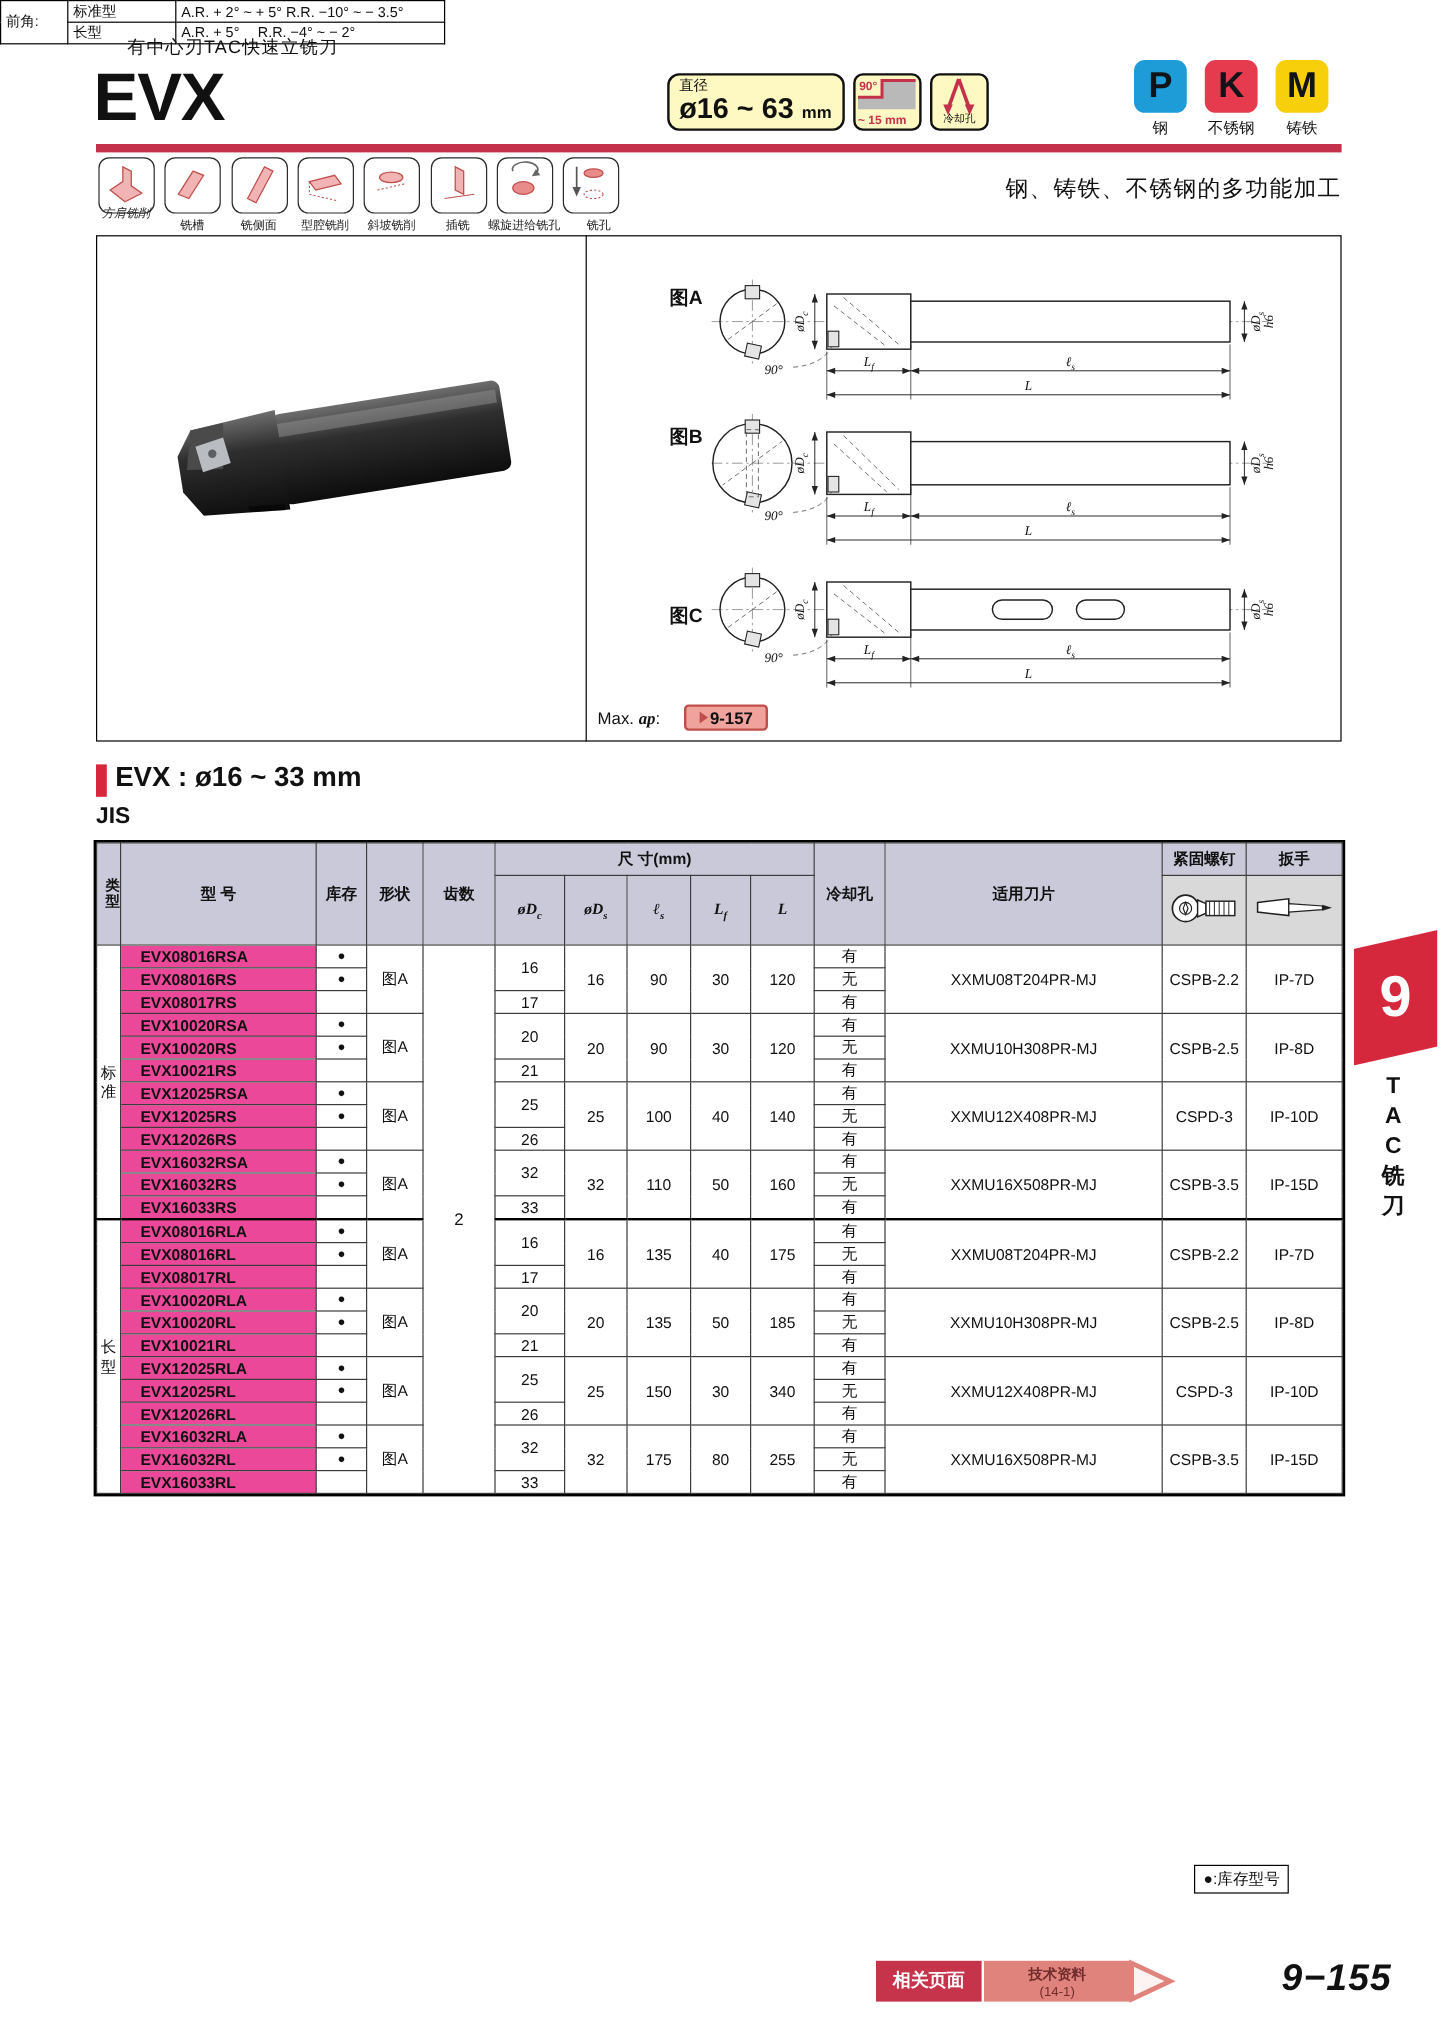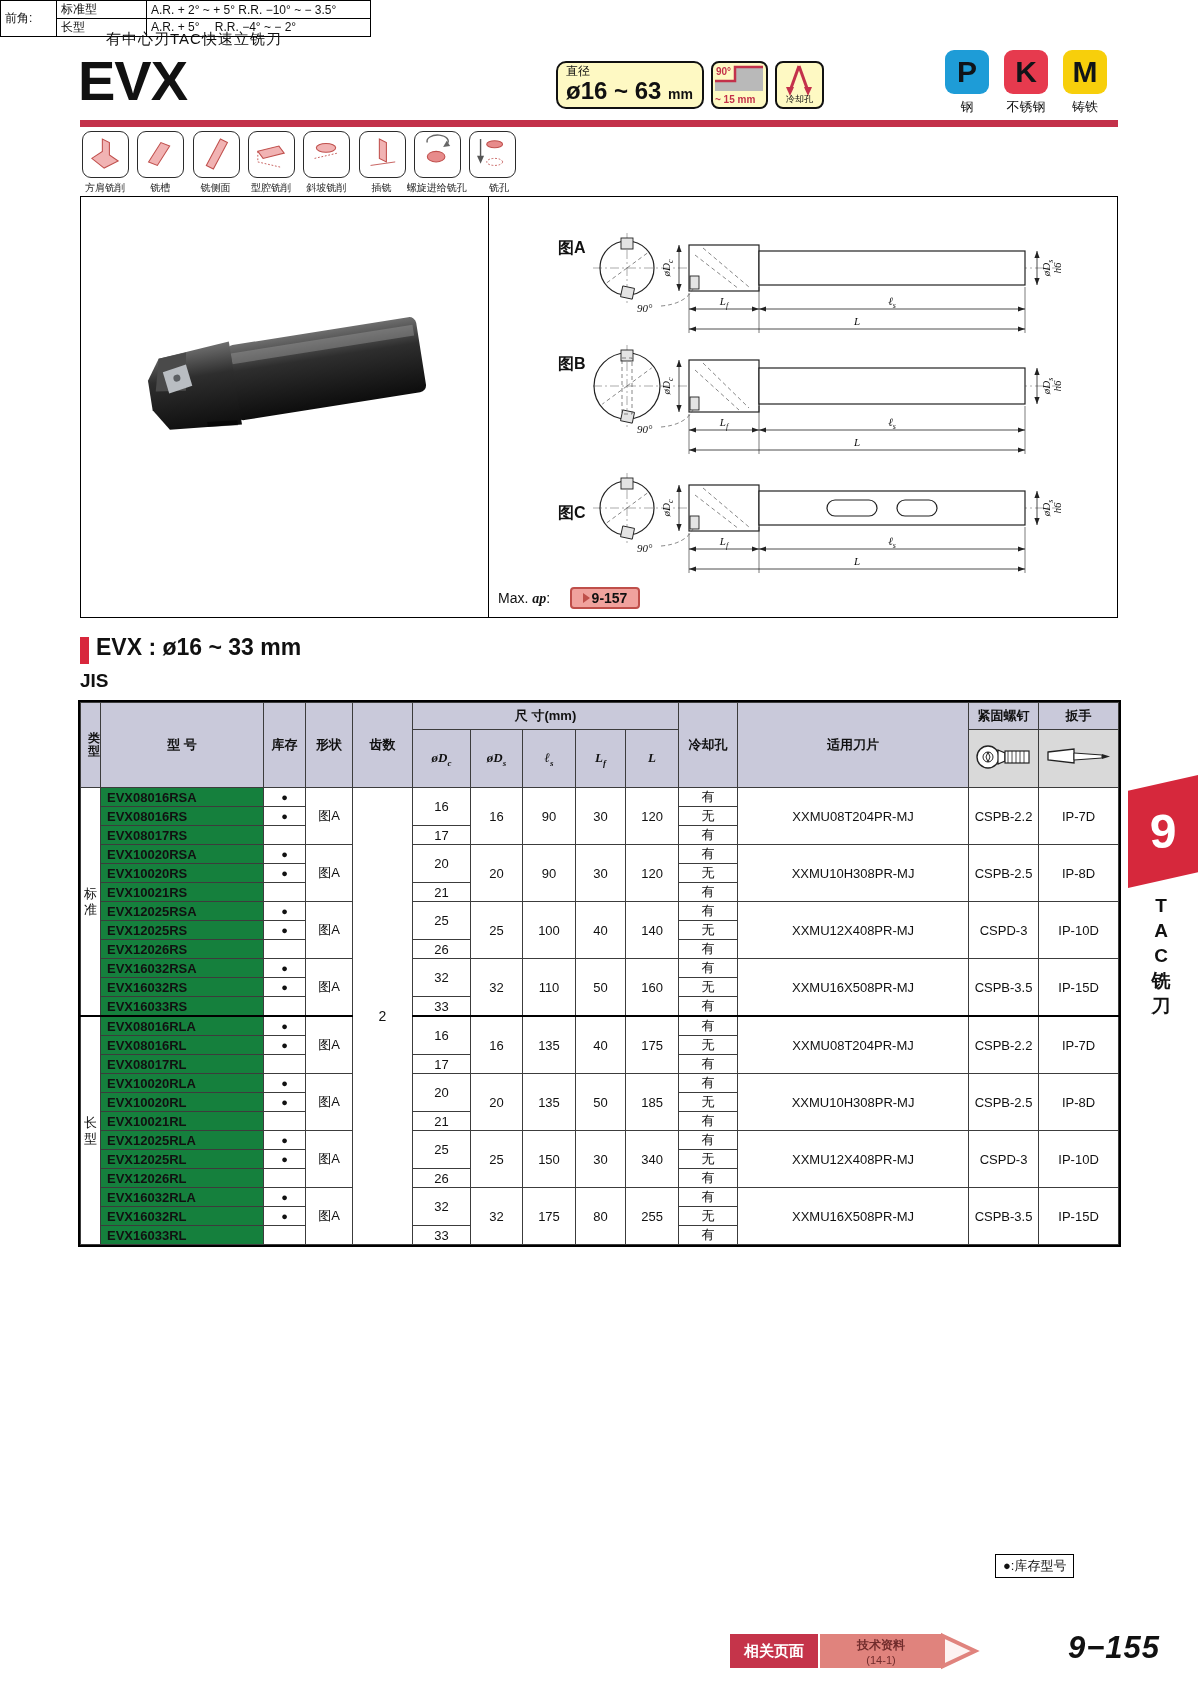--- a/index.html
+++ b/index.html
@@ -50,21 +50,21 @@
   
   .spec{left:80px;top:702px;border-collapse:collapse;table-layout:fixed;width:1038px;}
   .spec th,.spec td{border:1px solid #3c3c3c;text-align:center;padding:0;font-size:13px;
                     overflow:hidden;white-space:nowrap;}
   .spec thead th{background:#c9c9da;font-weight:bold;}
   .spec thead tr.h1 th{height:26px;}
   .spec thead tr.h2 th{height:57px;}
   .spec th.vert{font-size:12px;line-height:13px;white-space:normal;padding:2px 0;text-align:right;}
   .spec th.iconcell{background:#d9d9d9;}
   .spec tbody tr{height:18.5px;}
-  .spec td.model-cell{background:#15803d;font-weight:bold;text-align:left;padding-left:6px;font-size:13px;}
+  .spec td.model-cell{background:#ec4899;font-weight:bold;text-align:left;padding-left:16px;font-size:13px;}
   .spec td.type-cell{font-size:13px;line-height:16px;white-space:normal;}
   .spec td.stock-cell{font-size:11px;}
   .spec td.teeth-cell{font-size:14px;}
   .spec td.insert-cell{font-size:13px;}
   .spec tr.sec2 td{border-top:2px solid #000;}
   .it{font-family:"Liberation Serif",serif;font-style:italic;font-weight:bold;}
   .spec sub{font-size:9px;}
   .spec{outline:2px solid #000;}
 
   
@@ -138,21 +138,21 @@
       <div class="abs mat" style="left: 118px; top: 0px; background: rgb(247, 207, 11);">M</div>
       <div class="abs matlab" style="left: 110px; top: 48px;">铸铁</div>
     </div>
 
   <div class="abs redbar"></div>
 
   <div id="appicons">
       <div class="abs appicon" style="left: 82px; top: 131px;"><svg width="44" height="44" viewBox="0 0 50 50">
           <polygon points="10,30 22,22 22,8 30,12 30,26 40,33 24,41" fill="#f1b3b3" stroke="#c0504d" stroke-width="1.2"></polygon>
         </svg></div>
-      <div class="abs applab" style="left: 67px; top: 181px;">方肩铣削</div>
+      <div class="abs applab" style="left: 67px; top: 171px; font-style: italic;">方肩铣削</div>
       <div class="abs appicon" style="left: 137.3px; top: 131px;"><svg width="44" height="44" viewBox="0 0 50 50">
           <polygon points="12,34 26,12 36,16 22,38" fill="#f1b3b3" stroke="#c0504d" stroke-width="1.2"></polygon>
         </svg></div>
       <div class="abs applab" style="left: 122.3px; top: 181px;">铣槽</div>
       <div class="abs appicon" style="left: 192.6px; top: 131px;"><svg width="44" height="44" viewBox="0 0 50 50">
           <polygon points="14,38 30,8 38,12 22,42" fill="#f1b3b3" stroke="#c0504d" stroke-width="1.2"></polygon>
         </svg></div>
       <div class="abs applab" style="left: 177.6px; top: 181px;">铣侧面</div>
       <div class="abs appicon" style="left: 247.9px; top: 131px;"><svg width="44" height="44" viewBox="0 0 50 50">
           <polygon points="10,22 34,16 40,24 16,30" fill="#f1b3b3" stroke="#c0504d" stroke-width="1.2"></polygon>
@@ -176,20 +176,21 @@
         </svg></div>
       <div class="abs applab" style="left: 398.8px; top: 181px;">螺旋进给铣孔</div>
       <div class="abs appicon" style="left: 469.1px; top: 131px;"><svg width="44" height="44" viewBox="0 0 50 50">
           <ellipse cx="28" cy="14" rx="9" ry="4" fill="#e78b8b" stroke="#c0504d" stroke-width="1.2"></ellipse>
           <ellipse cx="28" cy="34" rx="9" ry="4" fill="none" stroke="#c0504d" stroke-dasharray="2 2"></ellipse>
           <line x1="12" y1="8" x2="12" y2="30" stroke="#555" stroke-width="1.6"></line>
           <polygon points="12,36 8,27 16,27" fill="#555"></polygon>
         </svg></div>
       <div class="abs applab" style="left: 461px; top: 181px;">铣孔</div>
     </div>
+  <div class="abs headline">钢、铸铁、不锈钢的多功能加工</div>
 
   <div class="abs diagbox"></div>
   <div class="abs diagdiv"></div>
 
   <svg class="abs" style="left:105px;top:292px;" width="350" height="170" viewBox="0 0 350 170">
     <defs>
       <linearGradient id="steel" x1="0" y1="0" x2="0" y2="1">
         <stop offset="0" stop-color="#6e6e6e"></stop>
         <stop offset="0.35" stop-color="#2e2e2e"></stop>
         <stop offset="1" stop-color="#0d0d0d"></stop>

